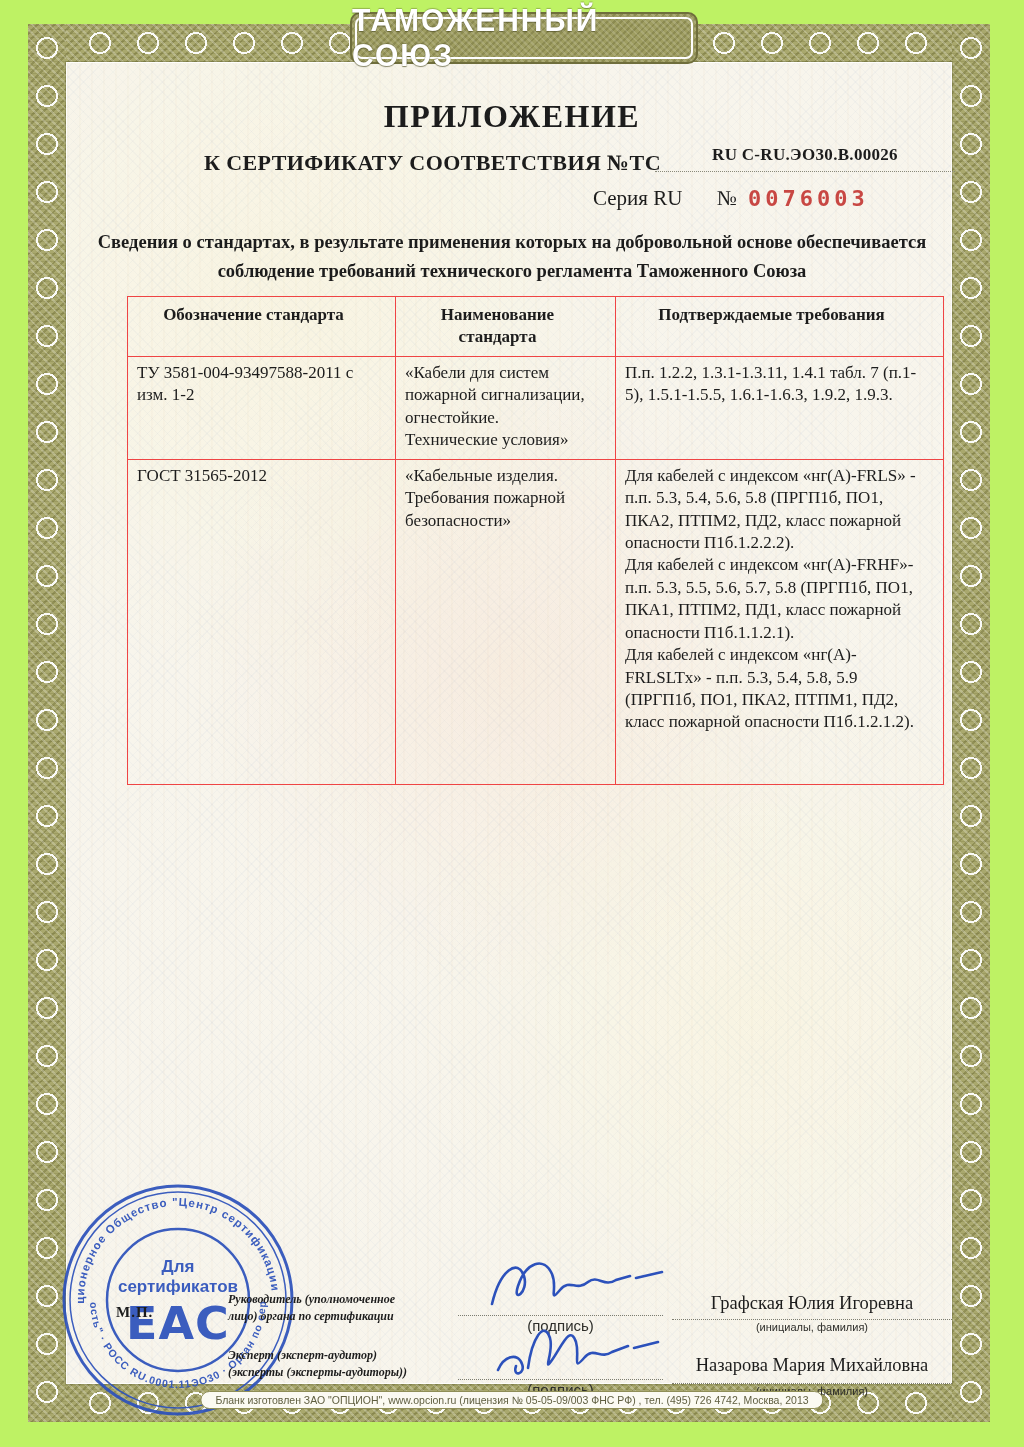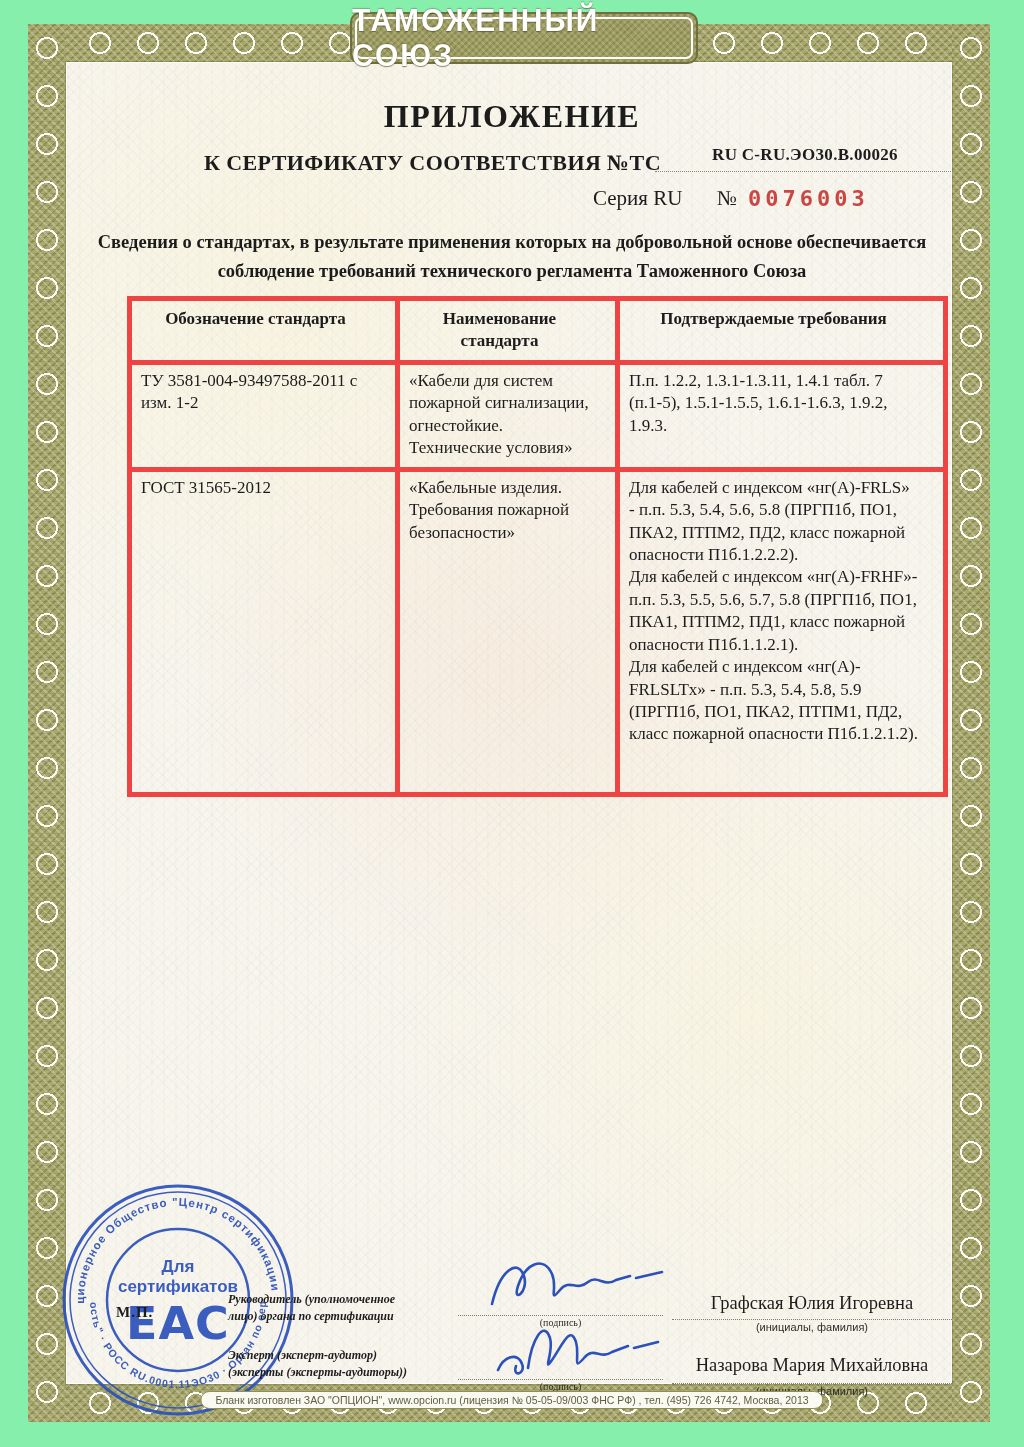--- a/index.html
+++ b/index.html
@@ -1,19 +1,19 @@
 <!DOCTYPE html>
 <html><head>
 <meta charset="utf-8">
 <style>
   * { margin:0; padding:0; box-sizing:border-box; }
   html,body { background:#e9e9e6; }
   .page {
     position:relative; width:1024px; height:1447px; margin:0 auto;
-    background:#86efac; overflow:hidden;
+    background:#bef264; overflow:hidden;
     font-family:"Liberation Serif", serif; color:#1c1c1c;
   }
   
   .band {
     position:absolute; z-index:1;
     background-color:#a9a86d;
     background-image:
       repeating-linear-gradient(45deg, rgba(255,255,255,.22) 0 2px, transparent 2px 6px),
       repeating-linear-gradient(135deg, rgba(104,103,48,.38) 0 2px, transparent 2px 6px),
       repeating-linear-gradient(0deg, rgba(139,138,80,.45) 0 1px, transparent 1px 4px);
@@ -102,21 +102,21 @@
     text-align:center; font-weight:bold; font-size:18.5px; line-height:1.55;
   }
 
   
   table.standards {
     position:absolute; z-index:4; left:127px; top:296px; width:816px;
     border-collapse:collapse; table-layout:fixed;
     font-size:17px; line-height:1.32;
   }
   table.standards th, table.standards td {
-    border:5px solid #ef4444; vertical-align:top; padding:5px 25px 7px 9px;
+    border:1px solid #ef4444; vertical-align:top; padding:5px 25px 7px 9px;
   }
   table.standards th { font-weight:bold; text-align:center; padding-top:7px; }
   td.cell-ml, th.cell-ml { white-space:pre-line; }
   .row-first td { height:90px;margin-top:12px; }
   .row-second td { height:325px; }
 
   
   .stamp { position:absolute; z-index:3; left:58px; top:1180px; width:240px; height:240px; opacity:.92; }
   .mp-label {
     position:absolute; z-index:4; left:116px; top:1304px;
@@ -129,21 +129,21 @@
   .sig-row-2 { top:1341px; height:60px; }
   .sig-role {
     position:absolute; left:228px; top:6px; width:250px;
     font-weight:bold; font-size:12px; line-height:1.4; white-space:pre-line;font-style:italic;
   }
   .sig-line {
     position:absolute; left:458px; width:205px; border-bottom:1px dotted #7d7d70;
   }
   .sig-caption {
     position:absolute; left:458px; width:205px; text-align:center;
-    font-family:Liberation Serif, serif; font-size:10px; color:#2e2e2a;
+    font-family:Liberation Sans, sans-serif; font-size:15px; color:#2e2e2a;
   }
   .sig-name {
     position:absolute; left:672px; width:280px; text-align:center; font-size:18.5px;
   }
   .name-line { position:absolute; left:672px; width:280px; border-bottom:1px dotted #7d7d70; }
   .name-caption {
     position:absolute; left:672px; width:280px; text-align:center;
     font-family:"Liberation Sans", sans-serif; font-size:11px; color:#2e2e2a;
   }
   .scribble { position:absolute; z-index:5; }

